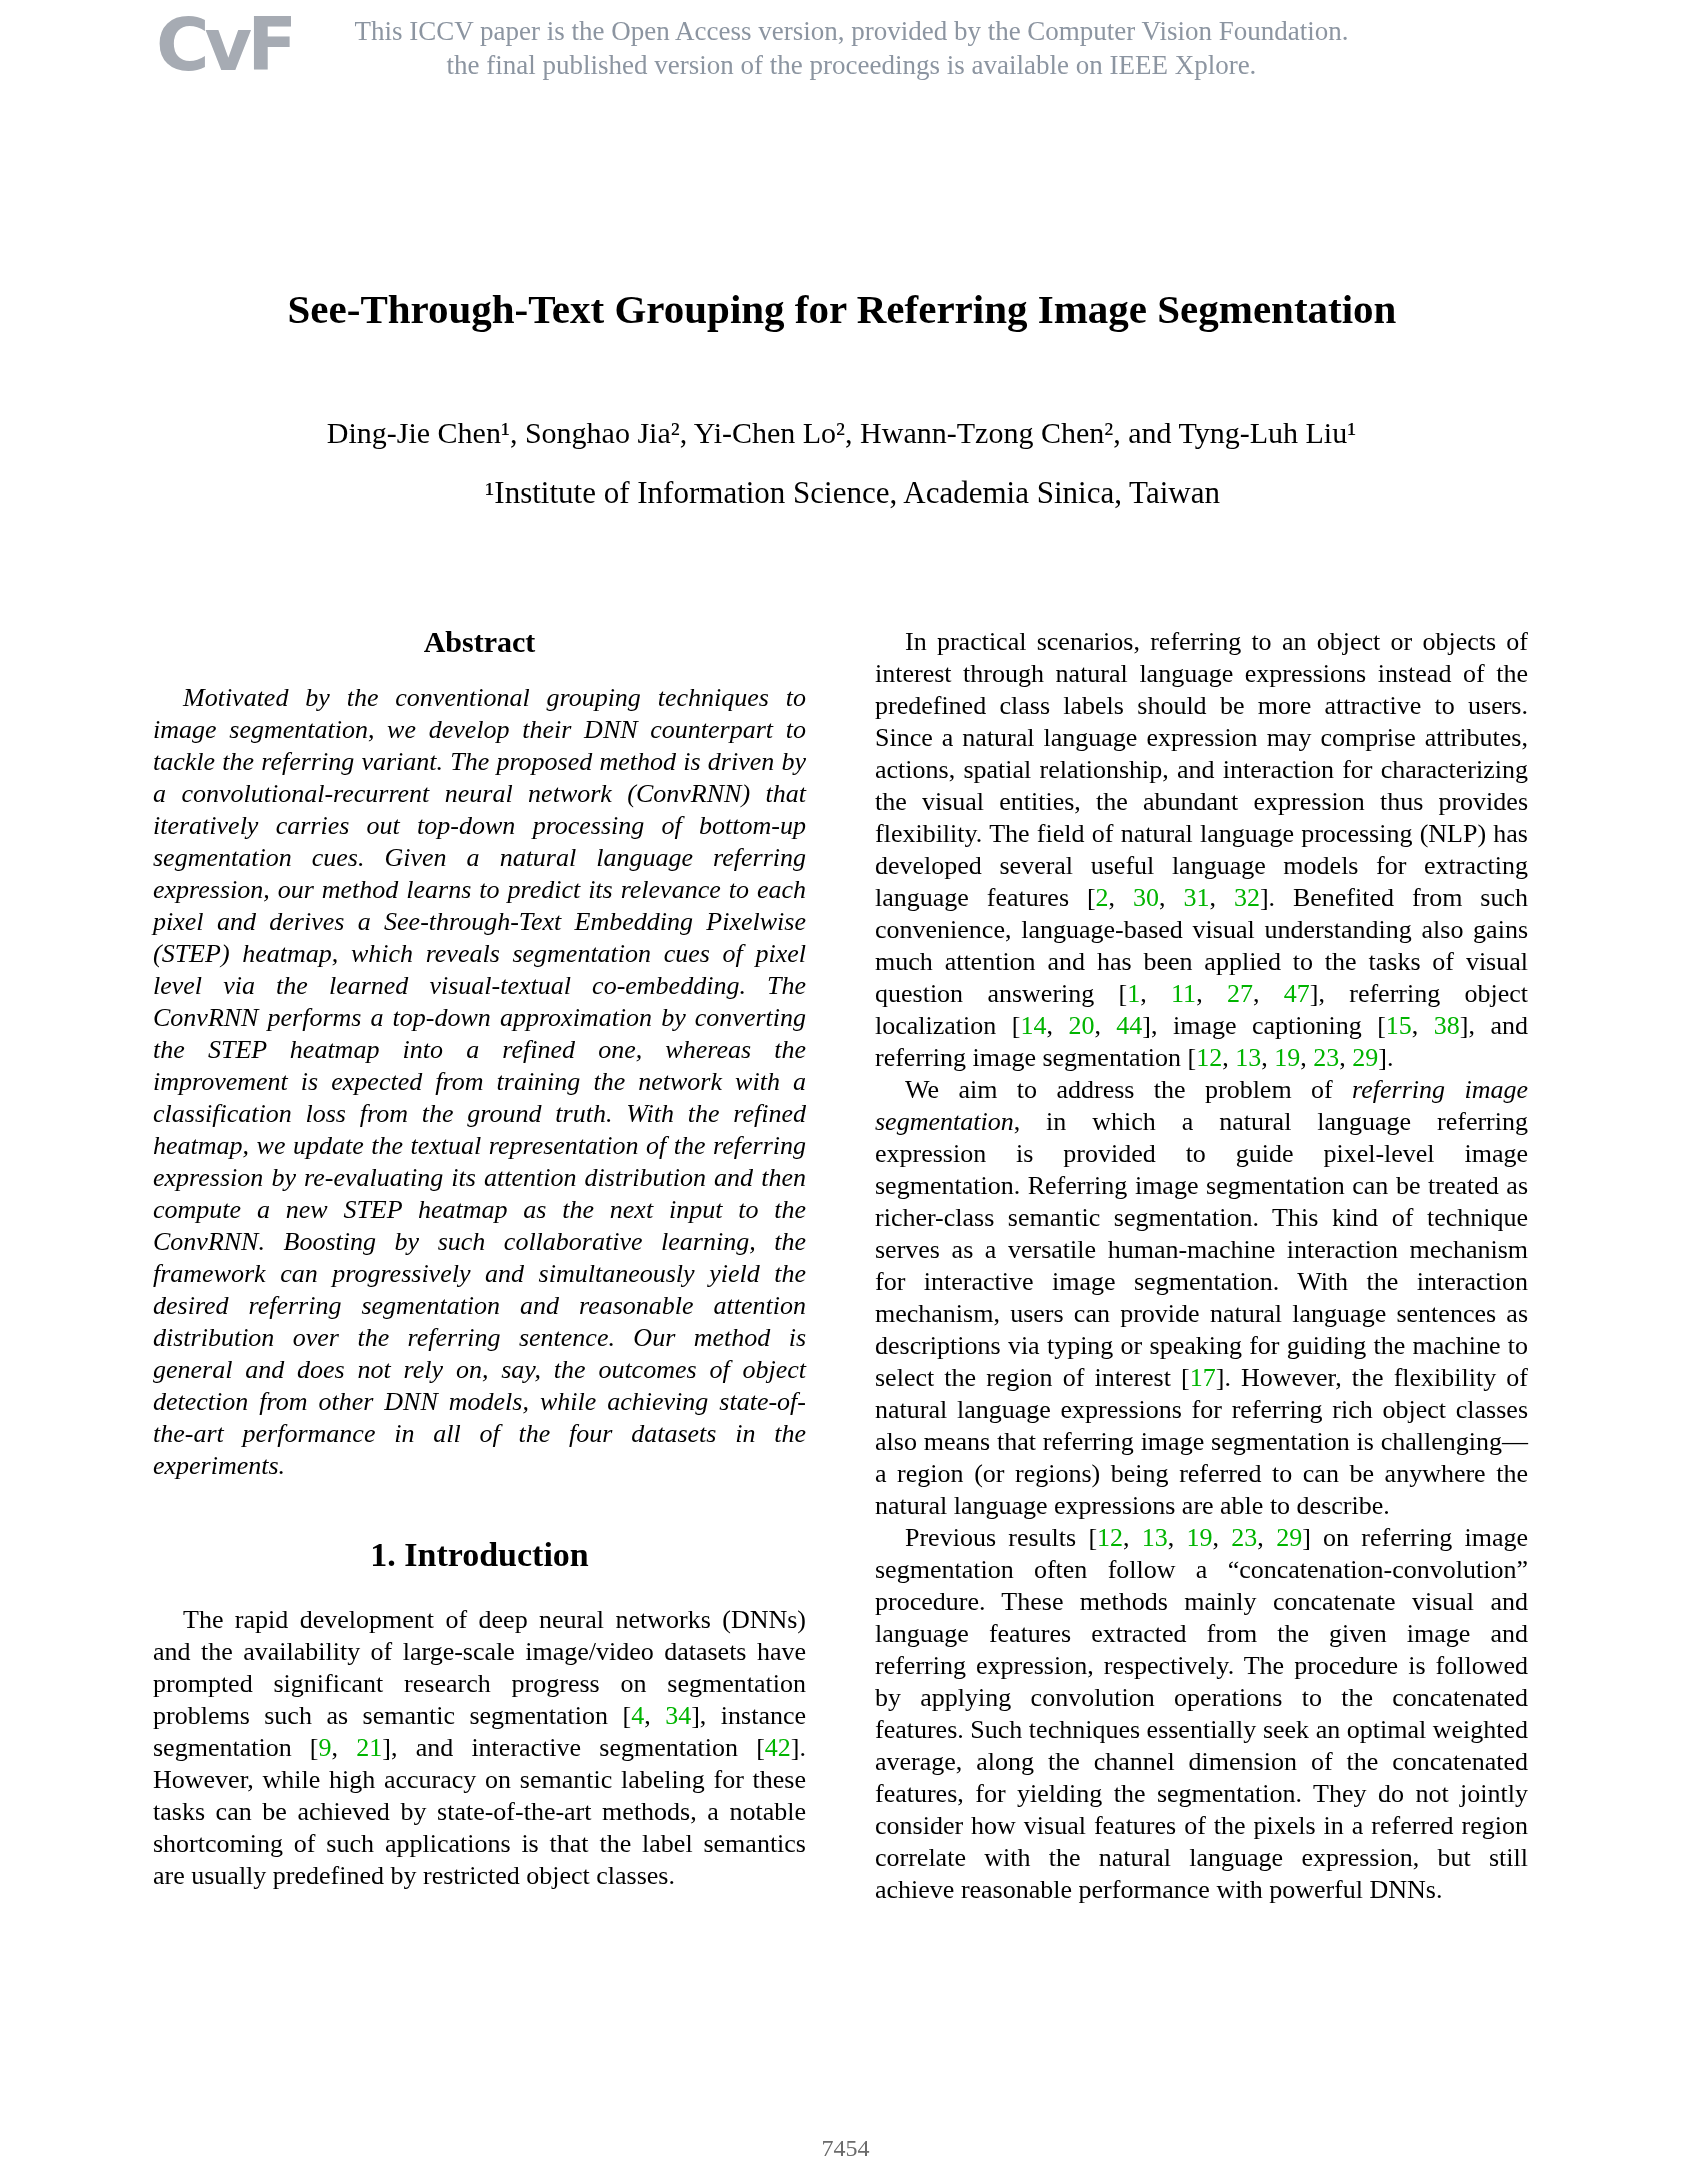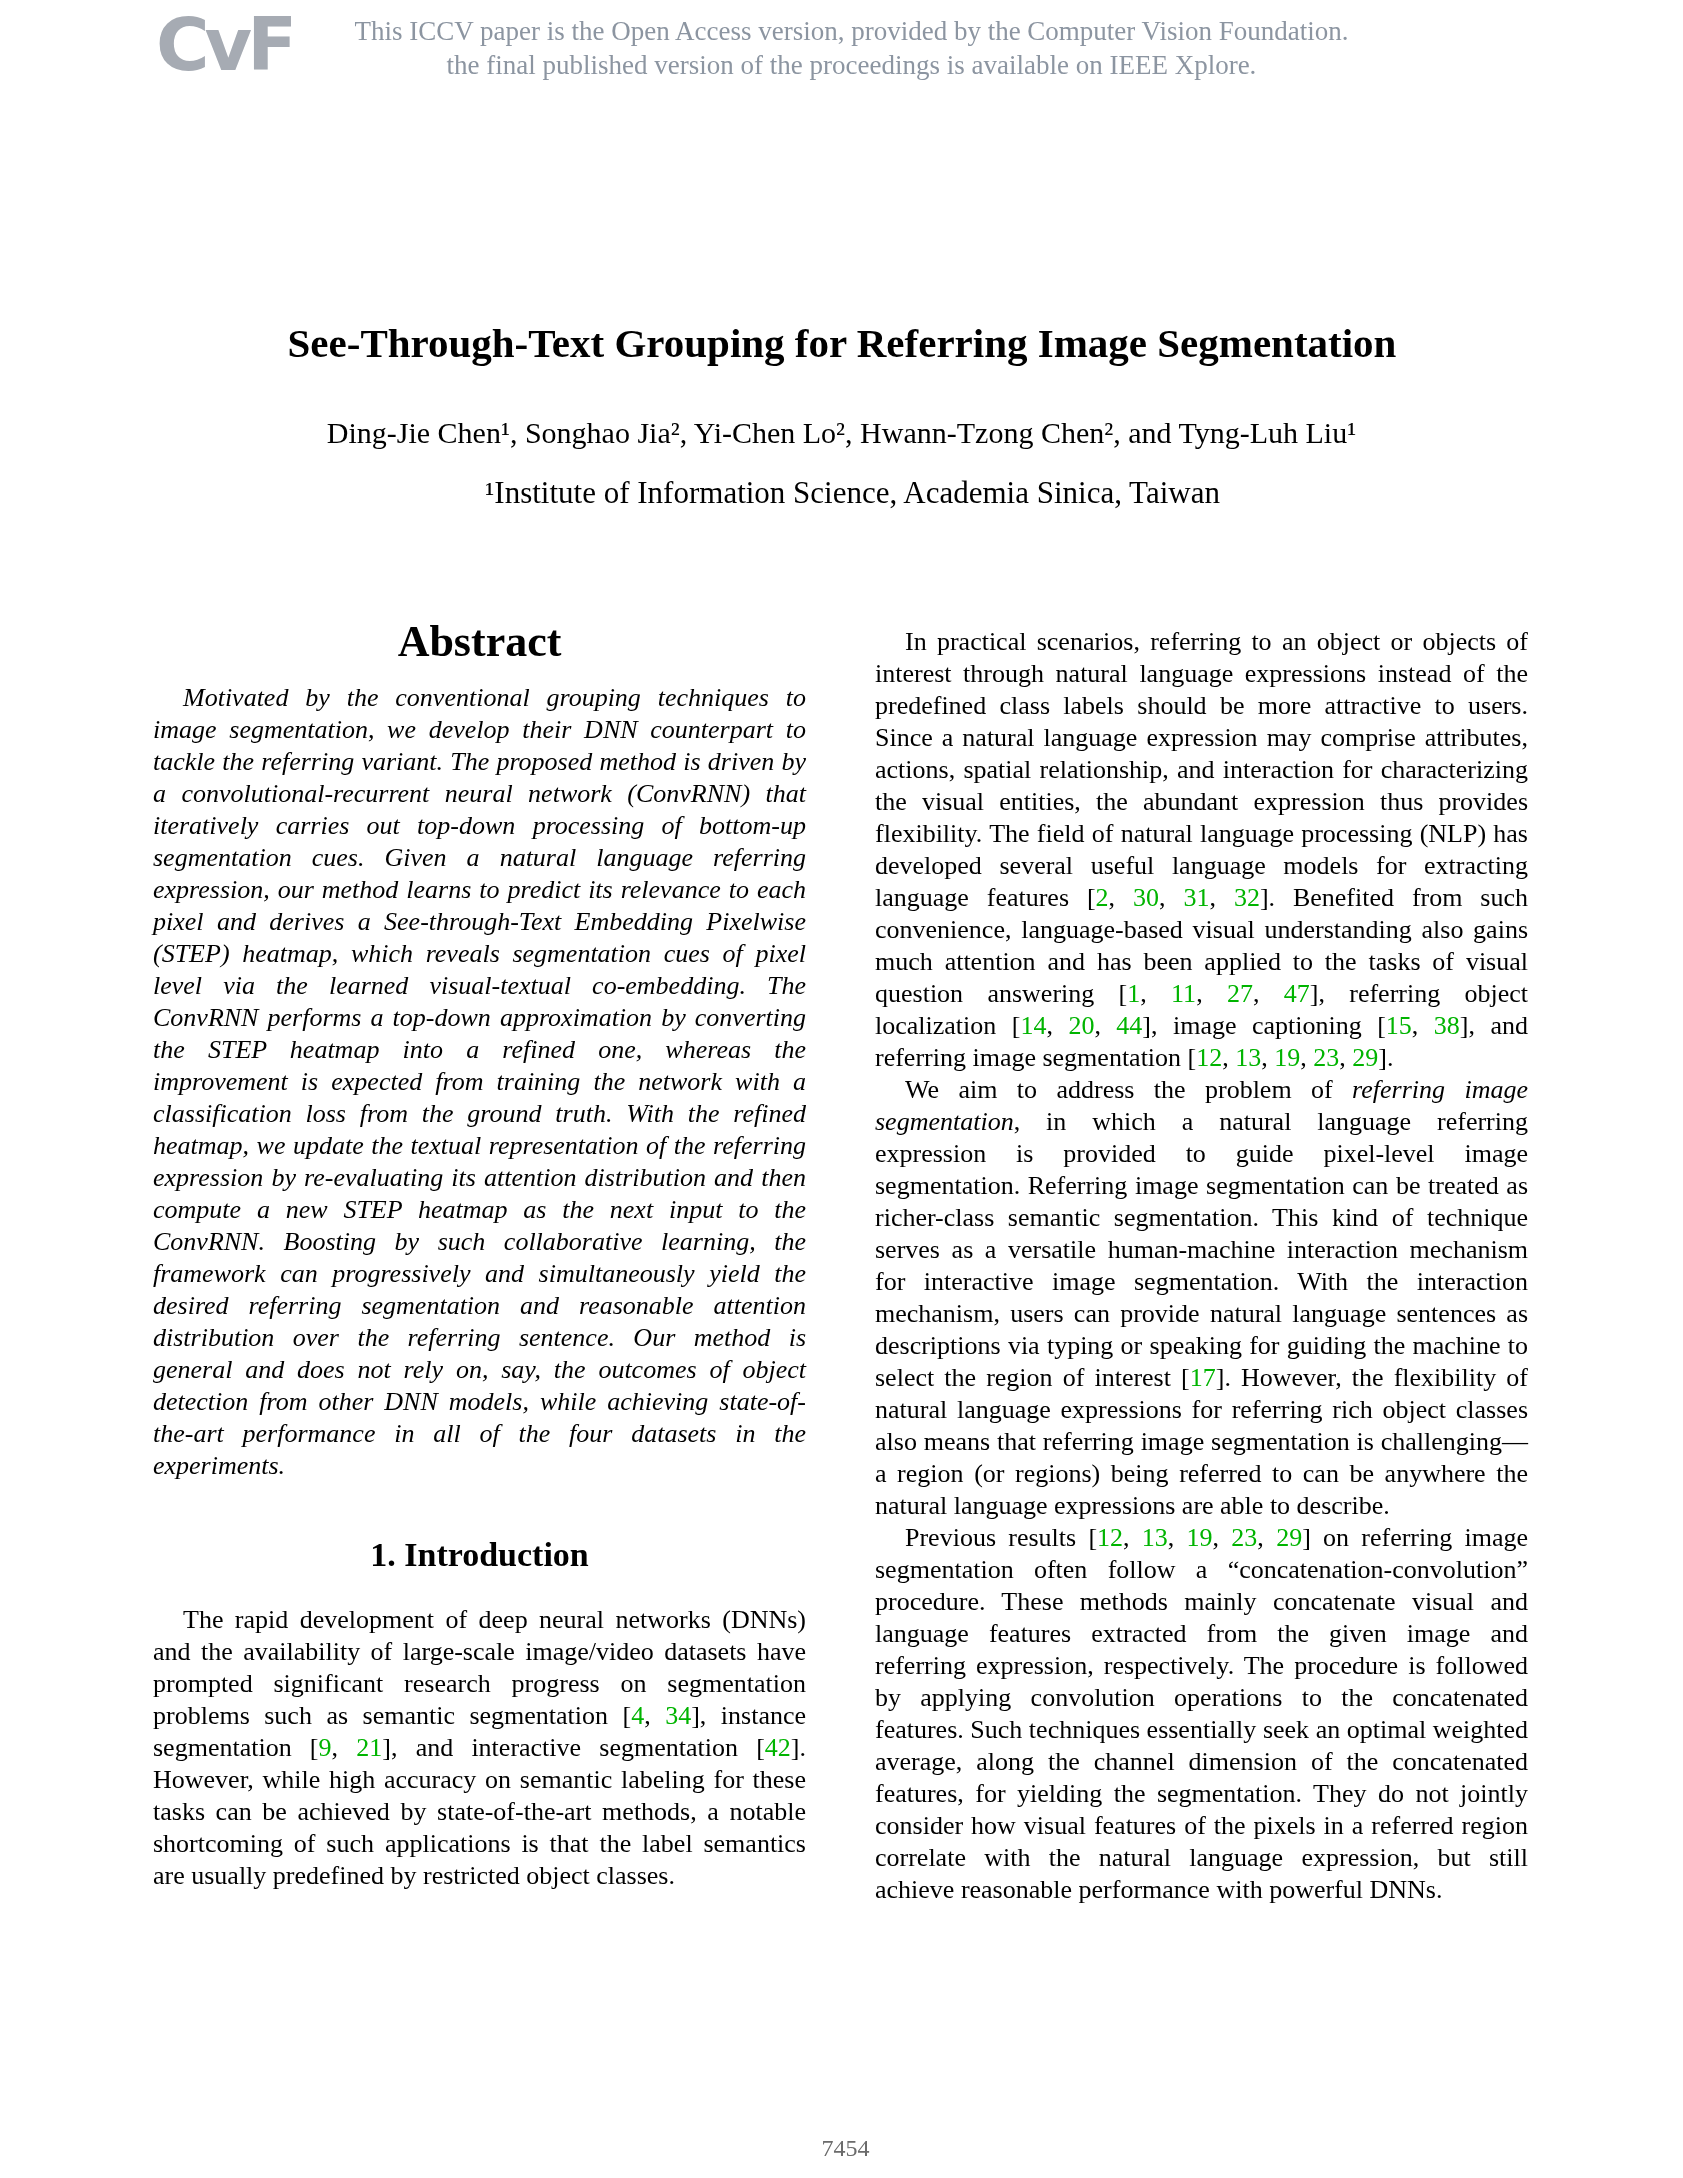--- a/index.html
+++ b/index.html
@@ -16,21 +16,21 @@
     color:var(--logo,#a6abb3);
   }
   .watermark {
     position:absolute; top:14px; left:0; width:100%;
     text-align:center; font-size:27px; line-height:34px;
     color:var(--watermark,#8c95a1);
     padding-left:20px;
   }
   .title {
     position:absolute; top:285px; left:149px; width:1386px;
-    text-align:center; font-size:41px; font-weight:bold; line-height:1.2;margin-top:34px;
+    text-align:center; font-size:41px; font-weight:bold; line-height:1.2;
   }
   .authors {
     position:absolute; top:416px; left:99px; width:1485px;
     text-align:center; font-size:30px;
   }
   .affiliations {
     position:absolute; top:469px; left:110px; width:1485px;
     text-align:center; font-size:31px; line-height:47px;
   }
   .columns {
@@ -39,21 +39,21 @@
   }
   .col {
     width:653px; font-size:26px; line-height:32px;
     text-align:justify;
   }
   p.para {
     text-indent:30px;
     hyphens:auto; -webkit-hyphens:auto;
   }
   .abstract-heading {
-    text-align:center; font-weight:bold; font-size:44px;
+    text-align:center; font-weight:bold; font-size:30px;
     margin-bottom:24px;
   }
   .abstract-body { font-style:italic; }
   .section-heading {
     font-weight:bold; font-size:34px; text-align:center;
     margin-top:53px; margin-bottom:30px; line-height:1.15;
   }
   .cite { color:var(--citation,#00b400); }
   .pageno {
     position:absolute; top:2091px; left:4px; width:100%;

